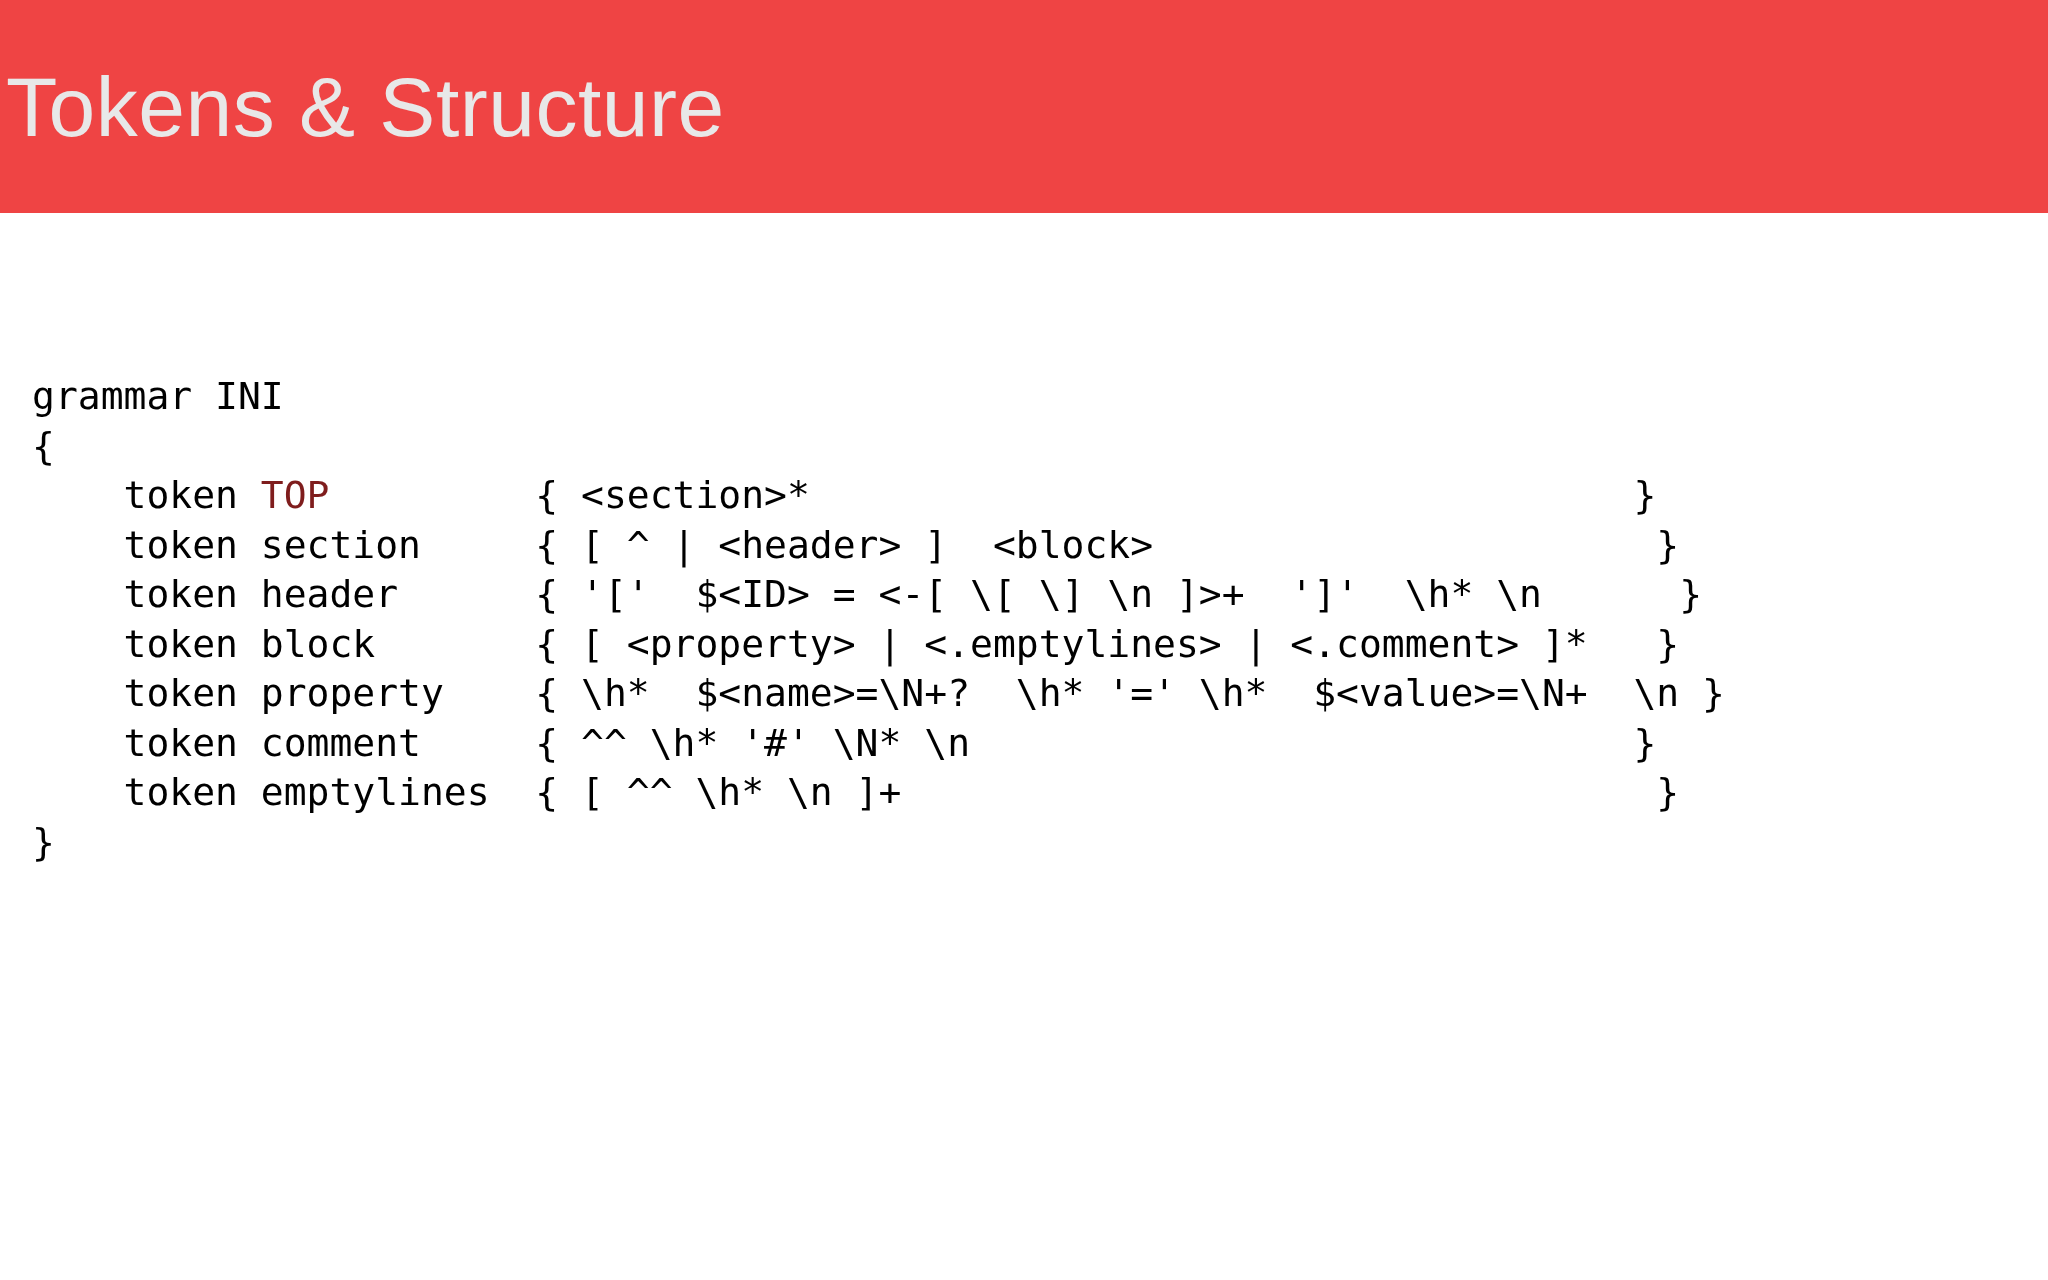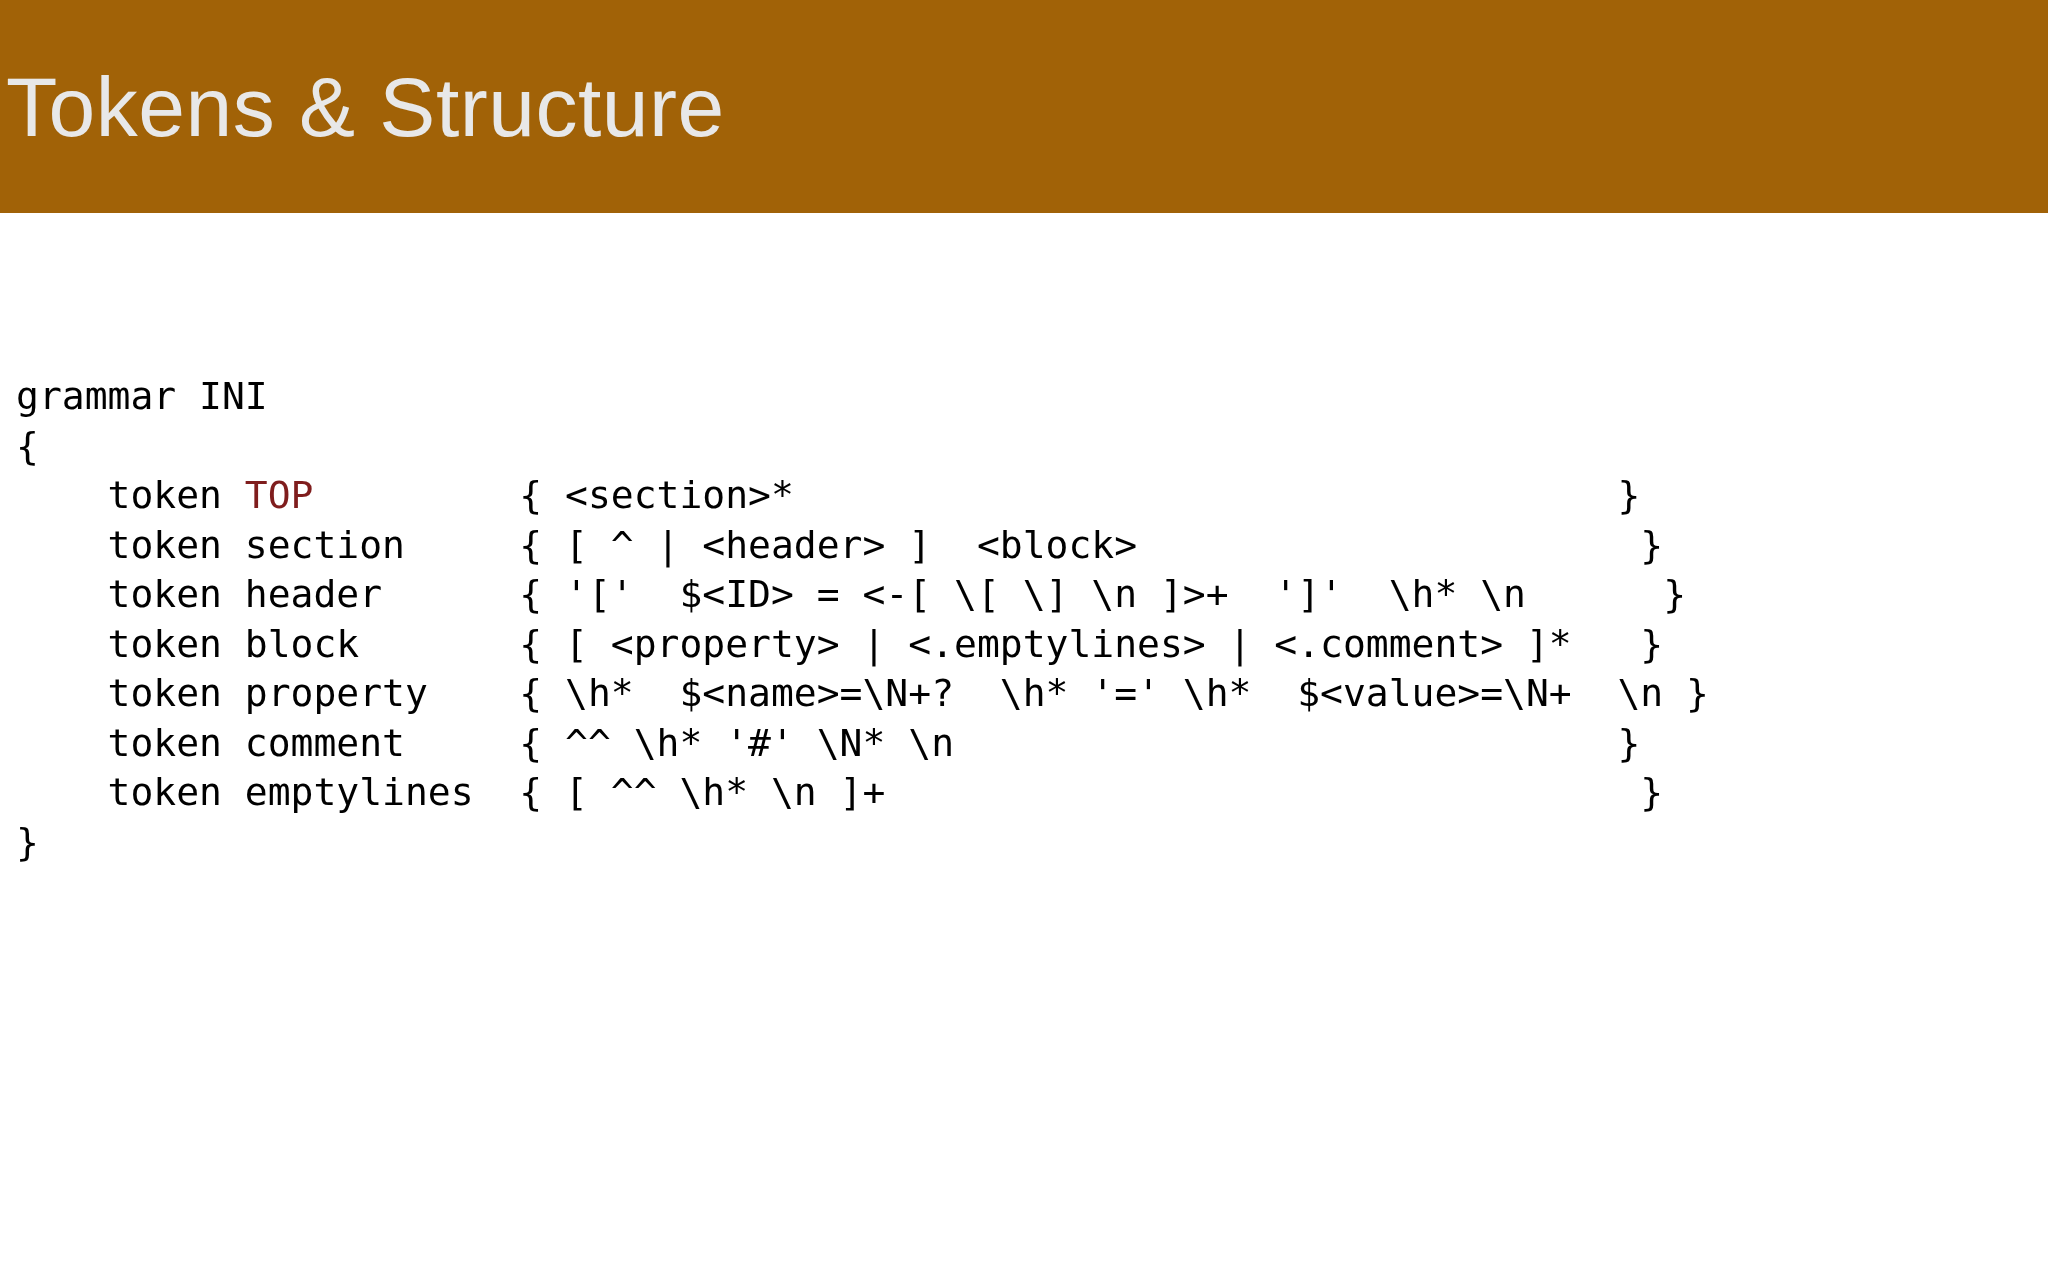--- a/index.html
+++ b/index.html
@@ -19,37 +19,37 @@
     position: absolute;
     inset: 0;
     background: #ffffff;
   }
   .title-bar {
     position: absolute;
     left: 0;
     top: 0;
     width: 2048px;
     height: 213px;
-    background: #a16207;
+    background: #ef4444;
     display: flex;
     align-items: center;
   }
   .slide-title {
     color: #e8e8e8;
     font-family: "Liberation Sans", sans-serif;
     font-size: 84px;
     font-weight: 400;
     line-height: 1;
     letter-spacing: 0.5px;
     padding-left: 6px;
     white-space: pre;
   }
   .code-area {
     position: absolute;
-    left: 16px;
+    left: 32px;
     top: 372px;
     width: 2000px;
   }
   .code-block {
     font-family: "DejaVu Sans Mono", monospace;
     font-size: 38px;
     line-height: 49.5px;
     color: #000000;
     white-space: pre;
     margin: 0;

